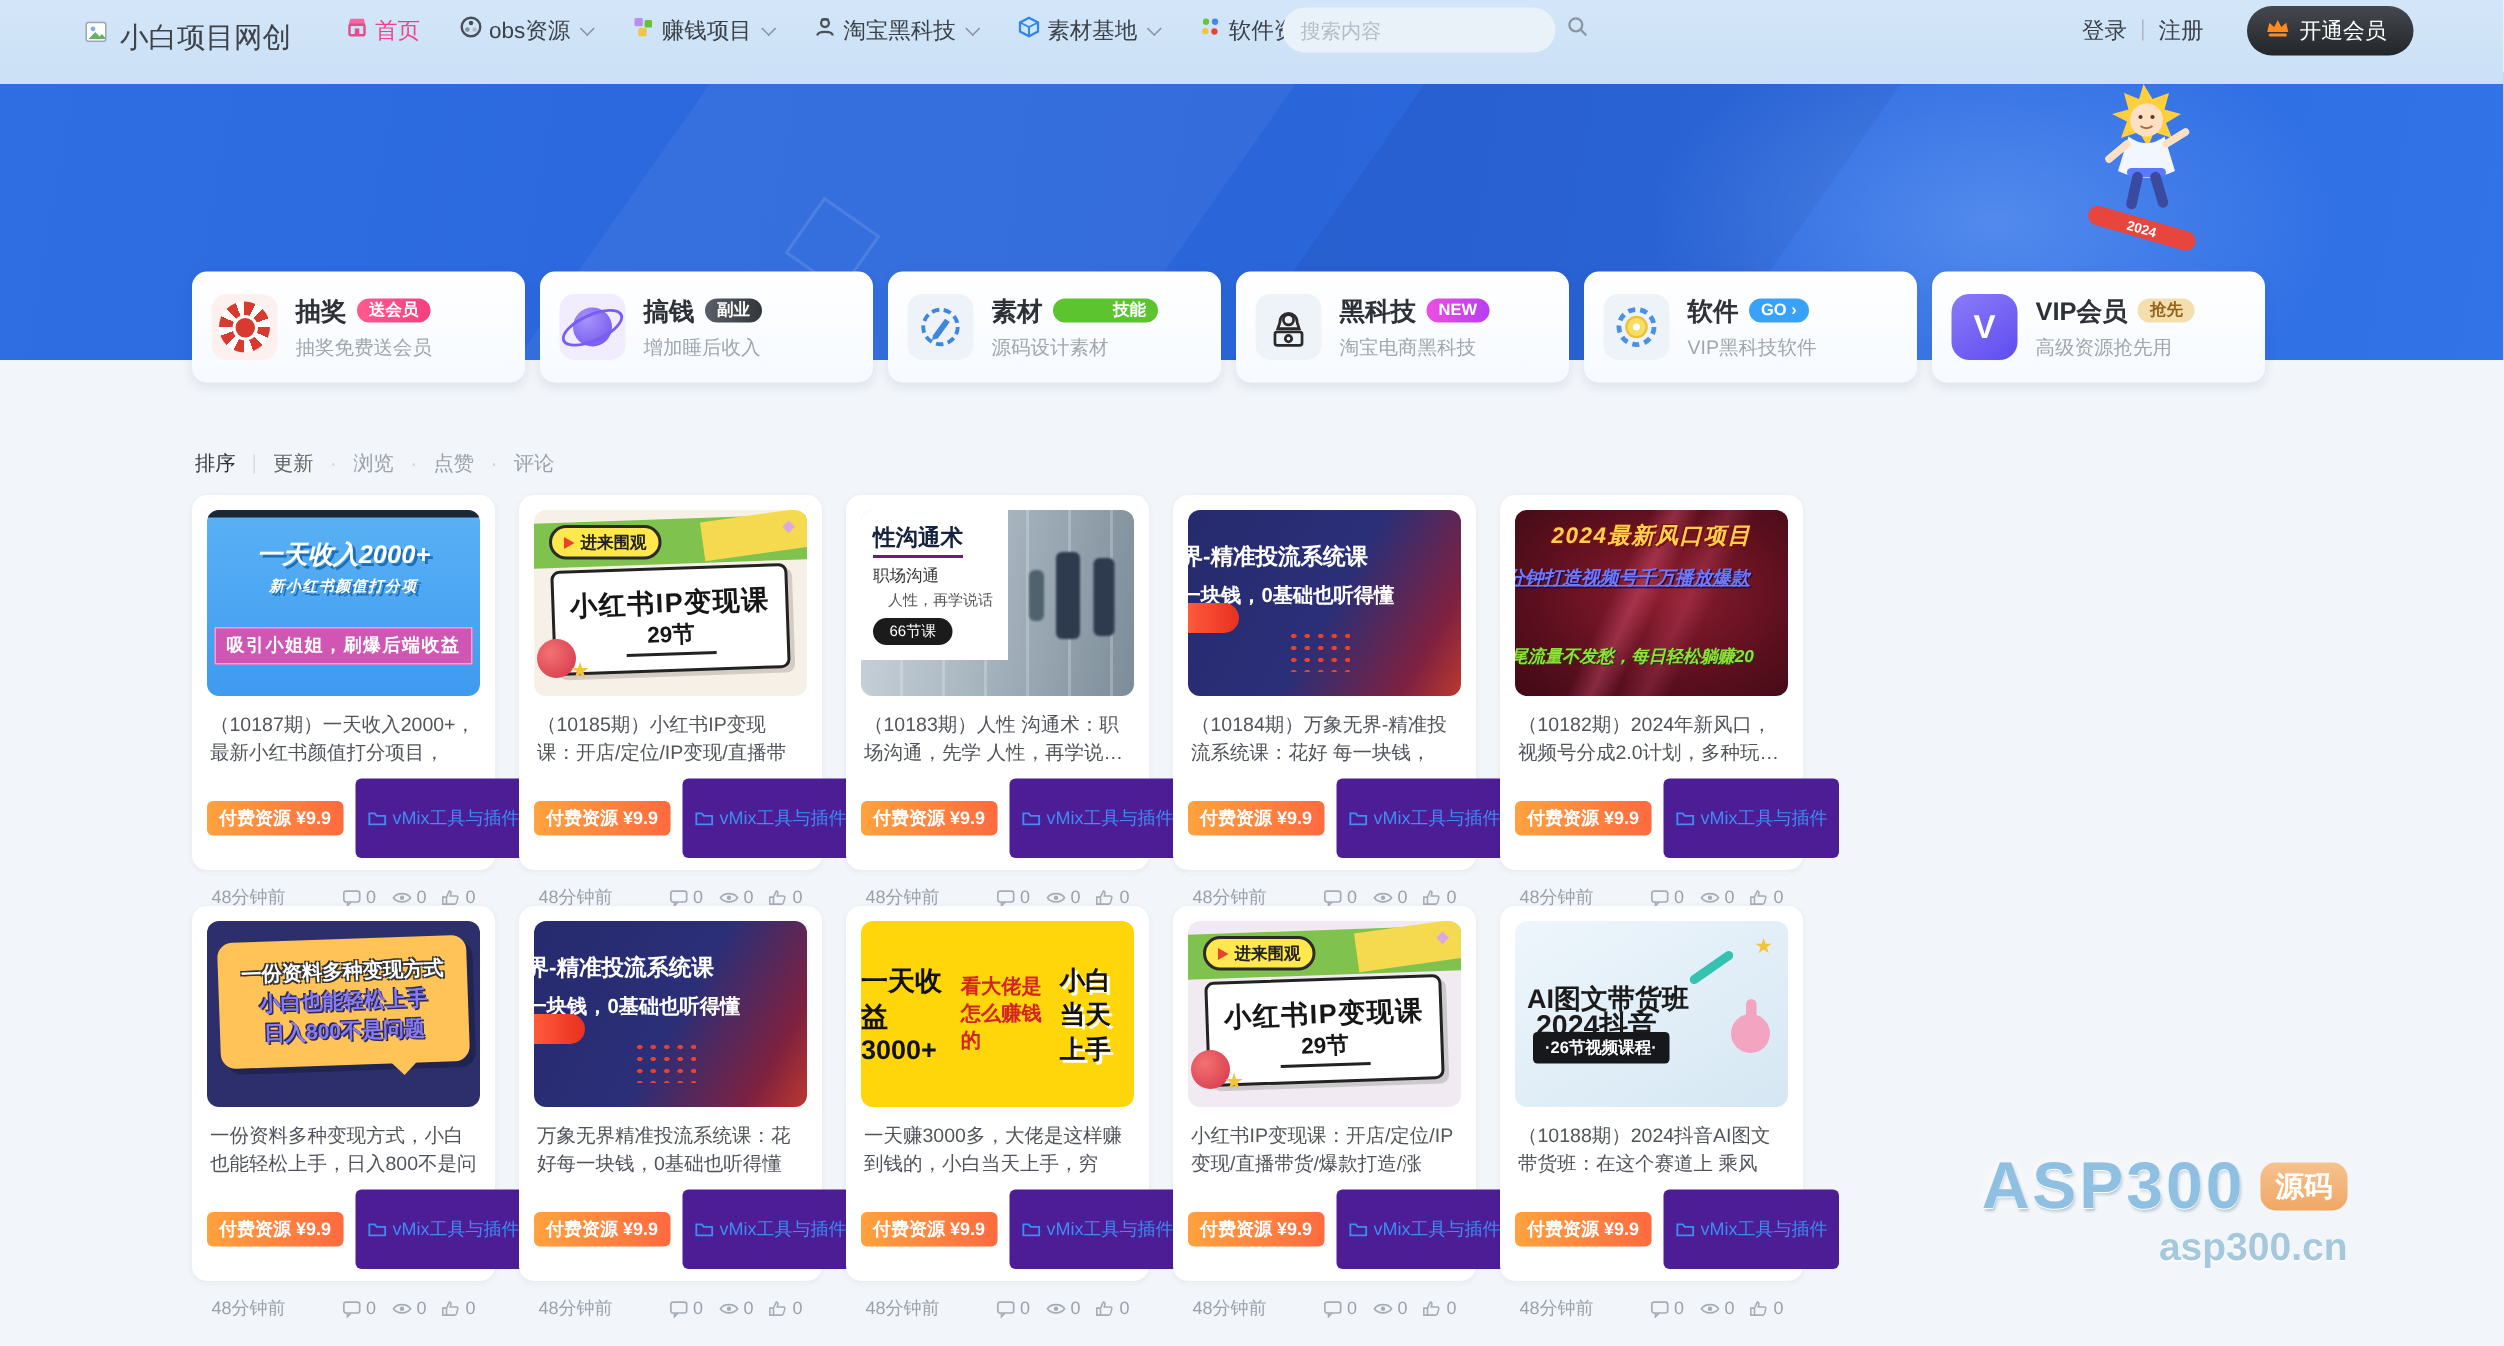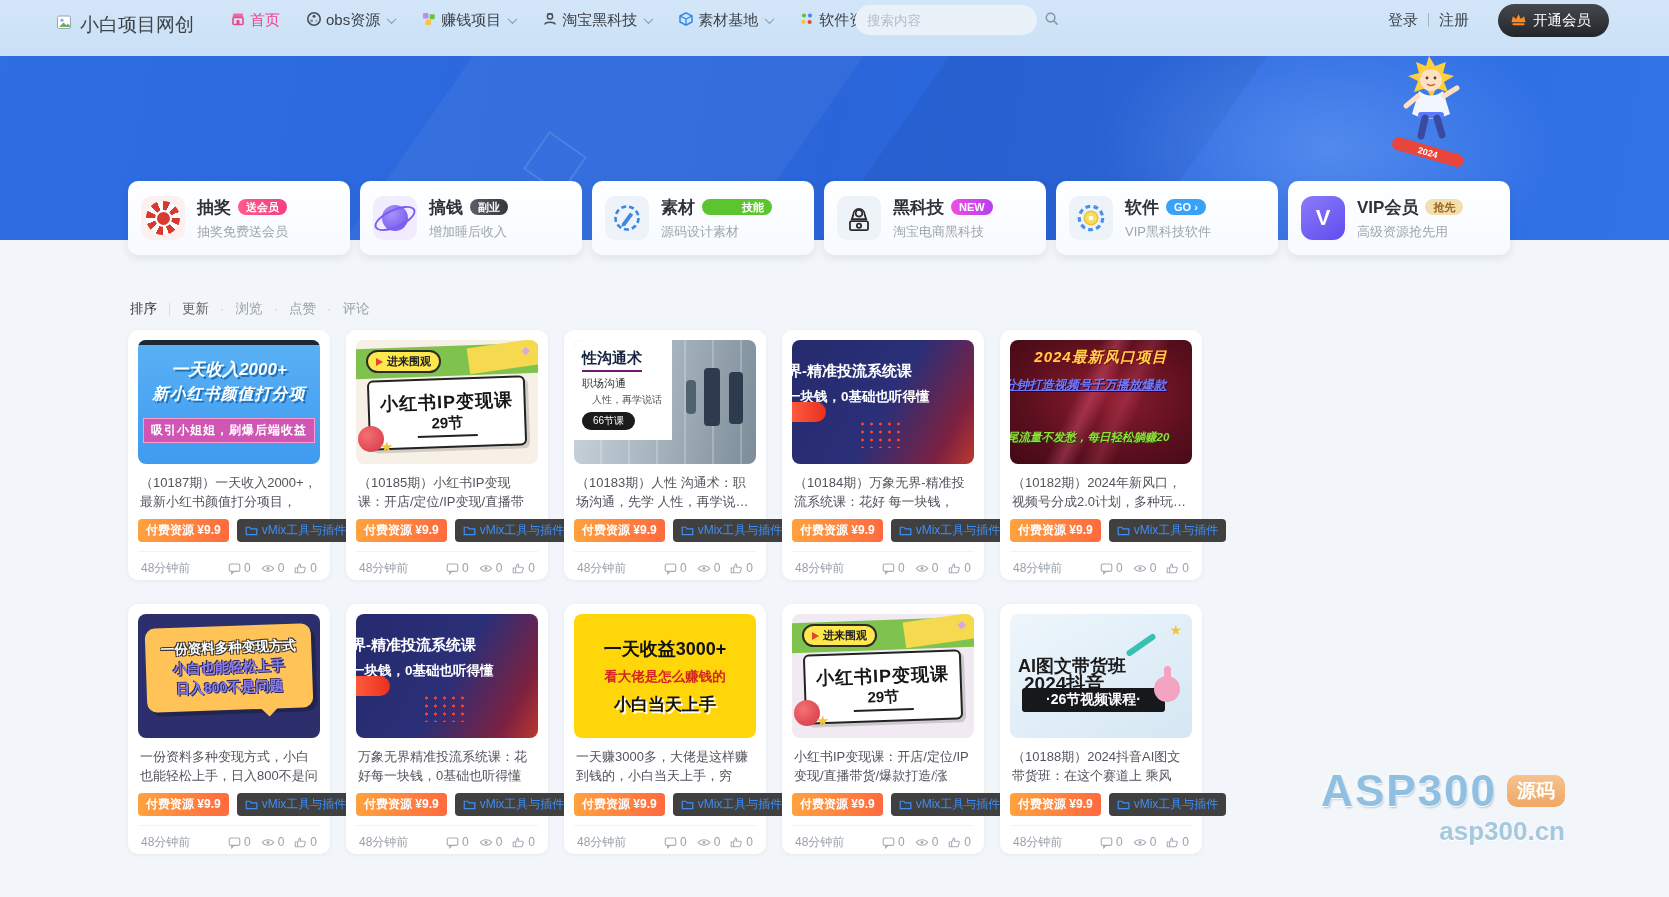--- a/index.html
+++ b/index.html
@@ -89,37 +89,37 @@
   .grid { position:absolute; top:330px; left:128px; display:grid;
     grid-template-columns:repeat(5,202px); column-gap:16px; row-gap:24px; }
   .card { background:#fff; border-radius:10px; padding:10px 10px 0;
     box-shadow:0 1px 4px rgba(30,50,90,.06); height:250px; }
   .thumb { position:relative; width:182px; height:124px; border-radius:8px; overflow:hidden; cursor:pointer; }
   .ctitle { margin:9px 2px 0; font-size:13px; font-weight:400; line-height:19px; height:38px;
     overflow:hidden; color:#52545c; cursor:pointer; }
   .tags { margin-top:8px; display:flex; gap:8px; align-items:center; }
   .price { background:linear-gradient(90deg,#ffa23e,#ff6a3f); color:#fff; font-size:12px;
     font-weight:700; padding:3px 8px; border-radius:4px; white-space:nowrap; }
-  .cat { background:#404040; color:#3d8df5; font-size:12px; padding:3px 8px; border-radius:4px;
+  .cat { background:#4c1d95; color:#3d8df5; font-size:12px; padding:18px 8px; border-radius:4px;
     display:flex; gap:4px; align-items:center; cursor:pointer; white-space:nowrap; }
   .cfoot { margin-top:9px; border-top:1px solid #f1f3f5; height:33px; display:flex;
     align-items:center; justify-content:space-between; padding:0 3px; }
   .time { font-size:12px; color:#9aa1aa; }
   .stats { display:flex; gap:10px; align-items:center; }
   .stat { display:flex; gap:3px; align-items:center; font-size:12px; color:#9aa1aa; }
   .stat i { font-style:normal; }
 
   
   .ow { white-space:nowrap; }
   .t1 { background:linear-gradient(180deg,#5ab1f4,#3f9bf0); }
   .t1::before { content:""; position:absolute; top:0; left:0; right:0; height:5px; background:#1d2834; }
   .t1-l1,.t1-l2 { position:absolute; left:0; right:0; text-align:center; font-weight:900;
     font-style:italic; color:#fff; text-shadow:2px 2px 0 #1f6fb4; }
   .t1-l1 { top:18px; font-size:17px; }
-  .t1-l2 { top:44px; font-size:16px; letter-spacing:1px; }
+  .t1-l2 { top:44px; font-size:10px; letter-spacing:1px; }
   .t1-banner { position:absolute; top:78px; left:5px; right:5px; background:rgba(238,70,165,.82);
     border:1px solid #ff9ad2; color:#fff; font-size:12px; font-weight:700; text-align:center;
     padding:3px 0; letter-spacing:1px; white-space:nowrap; }
 
   .t2 { background:#f7f0e7; }
   .t2.lav { background:#f1eaf2; }
   .t2-band { position:absolute; top:6px; left:-10px; right:-10px; height:30px; background:#7fc24e;
     transform:rotate(-2deg); }
   .t2-band2 { position:absolute; top:2px; right:-20px; width:90px; height:26px; background:#f5d94e;
     transform:rotate(-8deg); }
@@ -176,31 +176,31 @@
   .t6-bubble { position:absolute; left:8px; top:12px; right:8px; height:84px; background:#ffc357;
     border-radius:10px; transform:rotate(-2deg); box-shadow:4px 4px 0 rgba(0,0,0,.25);
     display:flex; flex-direction:column; align-items:center; justify-content:center; gap:2px; }
   .t6-bubble::after { content:""; position:absolute; bottom:-18px; right:34px;
     border:10px solid transparent; border-top-color:#ffc357; }
   .t6-l1 { font-size:13.5px; font-weight:900; color:#fff; white-space:nowrap;
     text-shadow:1px 1px 0 #333,-1px -1px 0 #333,1px -1px 0 #333,-1px 1px 0 #333; }
   .t6-l2,.t6-l3 { font-size:14px; font-weight:900; color:#8a7cf0; white-space:nowrap;
     text-shadow:1px 1px 0 #2b2b5e,-1px -1px 0 #2b2b5e; }
 
-  .t7 { background:#ffd60a; display:flex; flex-direction:column; align-items:center;
+  .t7 { background:#ffd60a; display:flex; flex-direction:row; align-items:center;
     justify-content:center; gap:7px; }
   .t7-l1 { font-size:18px; font-weight:900; color:#111; }
   .t7-l2 { font-size:13.5px; font-weight:900; color:#d3251f; }
   .t7-l3 { font-size:17px; font-weight:900; color:#111; text-shadow:2px 2px 0 #fff; }
 
   .t8 { background:linear-gradient(150deg,#eef6fc 0%,#d5e7f3 100%); }
   .t8-l1 { position:absolute; top:14px; left:14px; font-size:19px; font-weight:900; color:#1b1b1b;margin-top:43px; }
   .t8-l2 { position:absolute; top:40px; left:8px; font-size:18px; font-weight:900; color:#1b1b1b; white-space:nowrap; }
-  .t8-pill { position:absolute; top:74px; left:12px; background:#17181c; color:#fff; font-size:14px;
-    font-weight:700; padding:3px 24px; border-radius:3px; white-space:nowrap; }
+  .t8-pill { position:absolute; top:74px; left:12px; background:#17181c; color:#fff; font-size:11px;
+    font-weight:700; padding:3px 8px; border-radius:3px; white-space:nowrap; }
   .t8-hand { position:absolute; right:12px; top:62px; width:26px; height:26px; border-radius:50%; background:#f2a4c0; }
   .t8-hand::before { content:""; position:absolute; top:-10px; left:10px; width:7px; height:15px;
     border-radius:4px; background:#f2a4c0; }
   .t8-pencil { position:absolute; right:34px; top:28px; width:34px; height:6px; background:#35c2b0;
     transform:rotate(-35deg); border-radius:3px; }
   .t8-star { position:absolute; right:10px; top:8px; color:#f2c43c; font-size:14px; }
 
   
   .wm { position:absolute; right:104px; top:766px; text-align:right; z-index:30; }
   .wm-row { display:flex; align-items:center; justify-content:flex-end; gap:10px; }

